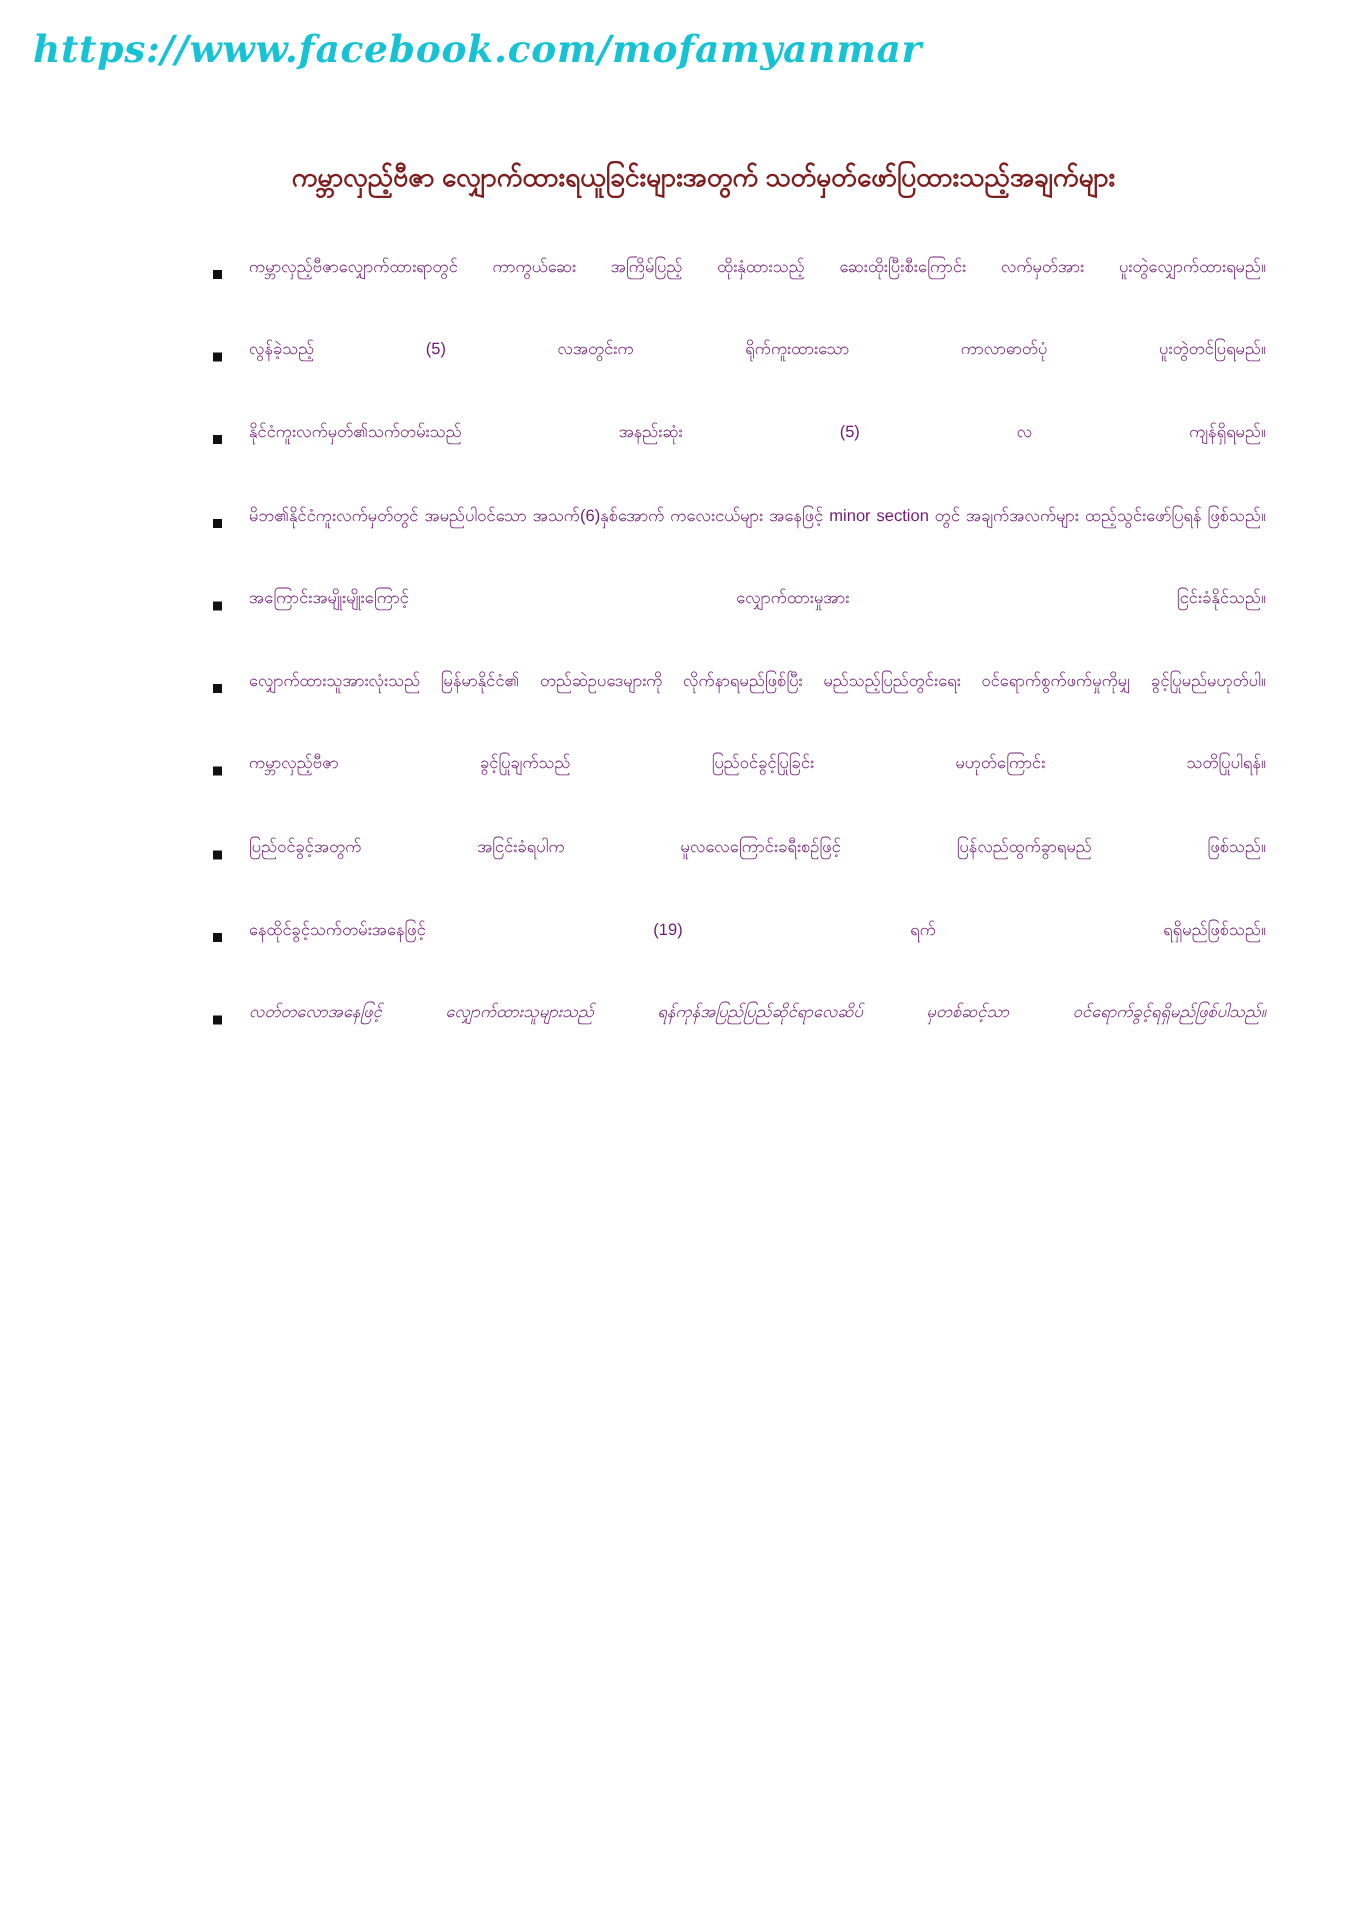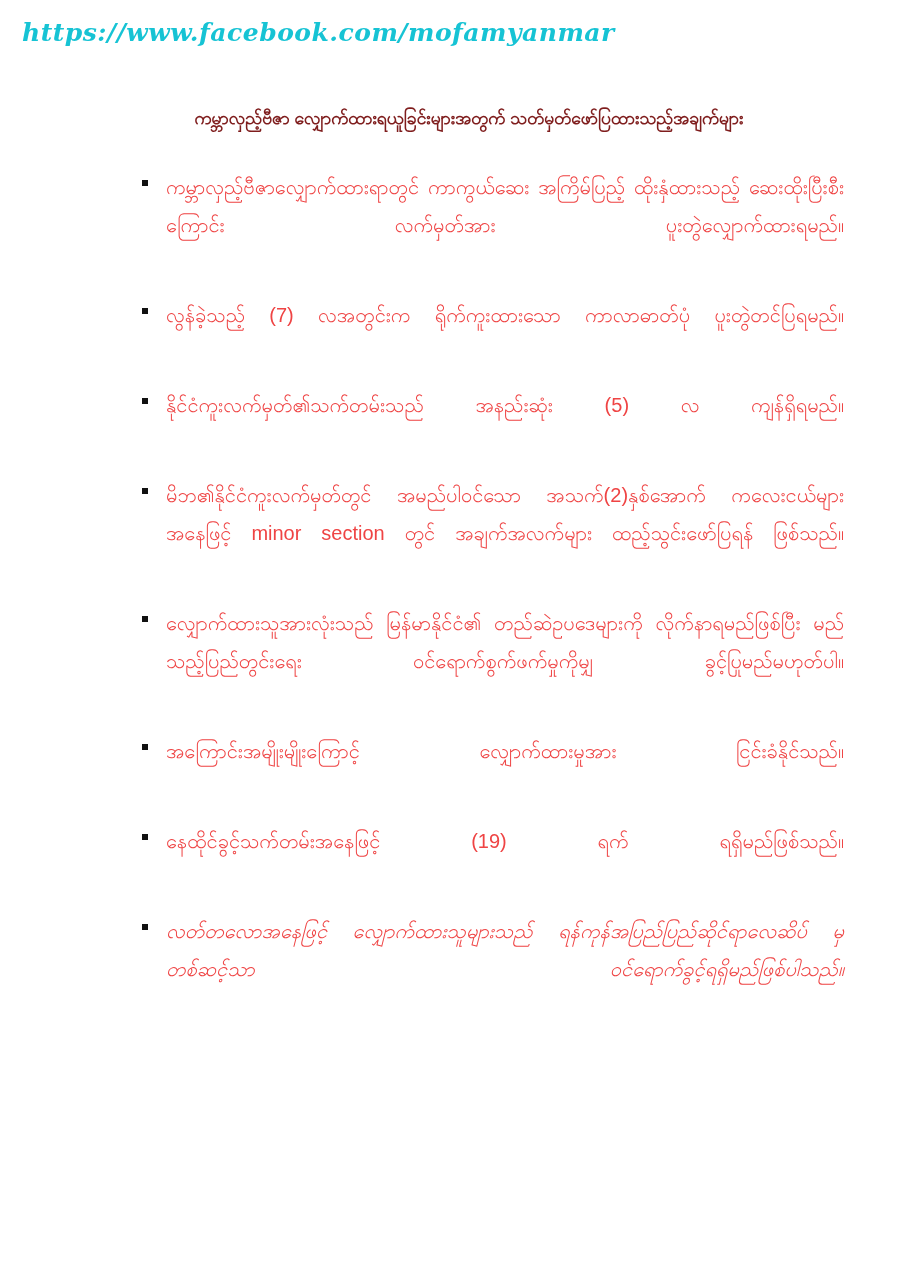--- a/index.html
+++ b/index.html
@@ -57,23 +57,23 @@
   }
   ul.bullet-list {
     list-style: none;
     margin: 0;
     padding: 0;
   }
   ul.bullet-list > li {
     position: relative;
     padding-left: 28px;
     margin-bottom: 13px;
-    font-size: 20px;
+    font-size: 11px;
     line-height: 1.92;
-    color: #ef4444;
+    color: #701a75;
     text-align: justify;
     text-justify: inter-word;
   }
   ul.bullet-list > li:last-child {
     margin-bottom: 0;
     font-style: italic;
   }
   ul.bullet-list > li .marker {
     position: absolute;
     left: 4px;
@@ -103,37 +103,45 @@
   <h1 class="doc-title">ကမ္ဘာလှည့်ဗီဇာ လျှောက်ထားရယူခြင်းများအတွက် သတ်မှတ်ဖော်ပြထားသည့်အချက်များ</h1>
 
   <div class="content">
     <ul class="bullet-list">
       <li>
         <span class="marker"></span>
         <span class="txt">ကမ္ဘာလှည့်ဗီဇာလျှောက်ထားရာတွင် ကာကွယ်ဆေး အကြိမ်ပြည့် ထိုးနှံထားသည့် ဆေးထိုးပြီးစီးကြောင်း လက်မှတ်အား ပူးတွဲလျှောက်ထားရမည်။</span>
       </li>
       <li>
         <span class="marker"></span>
-        <span class="txt">လွန်ခဲ့သည့် (7) လအတွင်းက ရိုက်ကူးထားသော ကာလာဓာတ်ပုံ ပူးတွဲတင်ပြရမည်။</span>
+        <span class="txt">လွန်ခဲ့သည့် (5) လအတွင်းက ရိုက်ကူးထားသော ကာလာဓာတ်ပုံ ပူးတွဲတင်ပြရမည်။</span>
       </li>
       <li>
         <span class="marker"></span>
         <span class="txt">နိုင်ငံကူးလက်မှတ်၏သက်တမ်းသည် အနည်းဆုံး (5) လ ကျန်ရှိရမည်။</span>
       </li>
       <li>
         <span class="marker"></span>
-        <span class="txt">မိဘ၏နိုင်ငံကူးလက်မှတ်တွင် အမည်ပါဝင်သော အသက်(2)နှစ်အောက် ကလေးငယ်များ အနေဖြင့် minor section တွင် အချက်အလက်များ ထည့်သွင်းဖော်ပြရန် ဖြစ်သည်။</span>
+        <span class="txt">မိဘ၏နိုင်ငံကူးလက်မှတ်တွင် အမည်ပါဝင်သော အသက်(6)နှစ်အောက် ကလေးငယ်များ အနေဖြင့် minor section တွင် အချက်အလက်များ ထည့်သွင်းဖော်ပြရန် ဖြစ်သည်။</span>
+      </li>
+      <li>
+        <span class="marker"></span>
+        <span class="txt">အကြောင်းအမျိုးမျိုးကြောင့် လျှောက်ထားမှုအား ငြင်းခံနိုင်သည်။</span>
       </li>
       <li>
         <span class="marker"></span>
         <span class="txt">လျှောက်ထားသူအားလုံးသည် မြန်မာနိုင်ငံ၏ တည်ဆဲဥပဒေများကို လိုက်နာရမည်ဖြစ်ပြီး မည်သည့်ပြည်တွင်းရေး ဝင်ရောက်စွက်ဖက်မှုကိုမျှ ခွင့်ပြုမည်မဟုတ်ပါ။</span>
       </li>
       <li>
         <span class="marker"></span>
-        <span class="txt">အကြောင်းအမျိုးမျိုးကြောင့် လျှောက်ထားမှုအား ငြင်းခံနိုင်သည်။</span>
+        <span class="txt">ကမ္ဘာလှည့်ဗီဇာ ခွင့်ပြုချက်သည် ပြည်ဝင်ခွင့်ပြုခြင်း မဟုတ်ကြောင်း သတိပြုပါရန်။</span>
+      </li>
+      <li>
+        <span class="marker"></span>
+        <span class="txt">ပြည်ဝင်ခွင့်အတွက် အငြင်းခံရပါက မူလလေကြောင်းခရီးစဉ်ဖြင့် ပြန်လည်ထွက်ခွာရမည် ဖြစ်သည်။</span>
       </li>
       <li>
         <span class="marker"></span>
         <span class="txt">နေထိုင်ခွင့်သက်တမ်းအနေဖြင့် (19) ရက် ရရှိမည်ဖြစ်သည်။</span>
       </li>
       <li>
         <span class="marker"></span>
         <span class="txt">လတ်တလောအနေဖြင့် လျှောက်ထားသူများသည် ရန်ကုန်အပြည်ပြည်ဆိုင်ရာလေဆိပ် မှတစ်ဆင့်သာ ဝင်ရောက်ခွင့်ရရှိမည်ဖြစ်ပါသည်။</span>
       </li>
     </ul>

